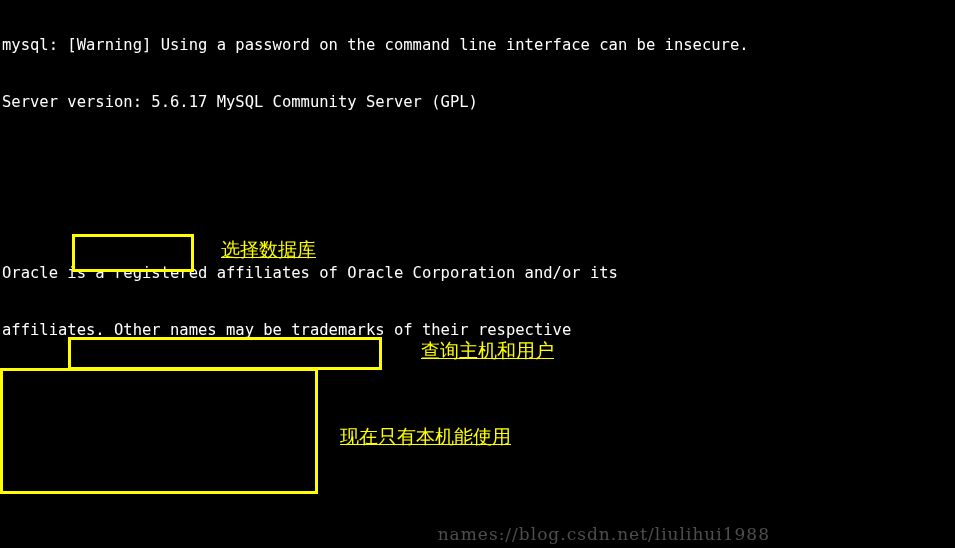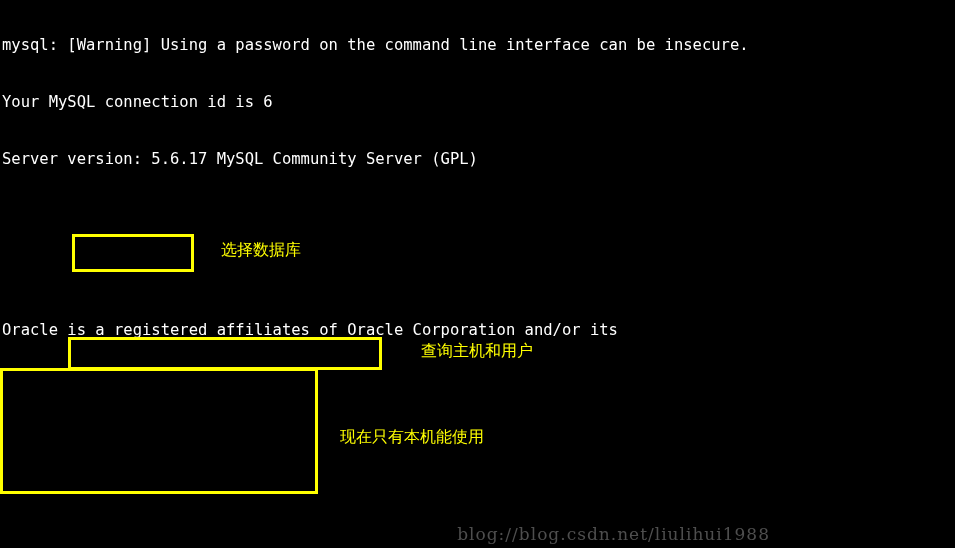--- a/index.html
+++ b/index.html
@@ -50,23 +50,24 @@
   }
   #hl-use      { left: 72px;  top: 234px; width: 122px; height: 38px; }
   #hl-select   { left: 68px;  top: 337px; width: 314px; height: 33px; }
   #hl-table    { left: 0px;   top: 368px; width: 318px; height: 126px; }
 
   
   .annot {
     position: absolute;
     color: #ffff00;
     font-family: "DejaVu Sans", "Liberation Sans", sans-serif;
-    font-size: 16px;
+    font-size: 19px;
     line-height: 17px;
     white-space: nowrap;
+    text-decoration: underline;
   }
   #annot-1 { left: 221px; top: 241px; }
   #annot-2 { left: 421px; top: 342px; text-align: right; }
   #annot-3 { left: 340px; top: 428px; }
 
   
   #watermark {
     position: absolute;
     right: 8px;
     bottom: 4px;
@@ -77,25 +78,25 @@
     white-space: nowrap;
   }
 </style>
 </head>
 <body>
 
 <div id="screen">
 
   <div id="terminal">
     <div class="tline">mysql: [Warning] Using a password on the command line interface can be insecure.</div>
-    <div class="tline">Your MySQL connection id is 6</div>
     <div class="tline">Server version: 5.6.17 MySQL Community Server (GPL)</div>
     <div class="tline blank"></div>
     <div class="tline blank"></div>
     <div class="tline">Oracle is a registered affiliates of Oracle Corporation and/or its</div>
+    <div class="tline">affiliates. Other names may be trademarks of their respective</div>
     
     
     
     
     
     
     
     
     
     
@@ -111,15 +112,15 @@
   </div>
 
   <div class="hl-box" id="hl-use"></div>
   <div class="hl-box" id="hl-select"></div>
   <div class="hl-box" id="hl-table"></div>
 
   <div class="annot" id="annot-1">选择数据库</div>
   <div class="annot" id="annot-2">查询主机和用户</div>
   <div class="annot" id="annot-3">现在只有本机能使用</div>
 
-  <div id="watermark">blog://blog.csdn.net/liulihui1988</div>
+  <div id="watermark">names://blog.csdn.net/liulihui1988</div>
 
 </div>
 
 </body></html>

